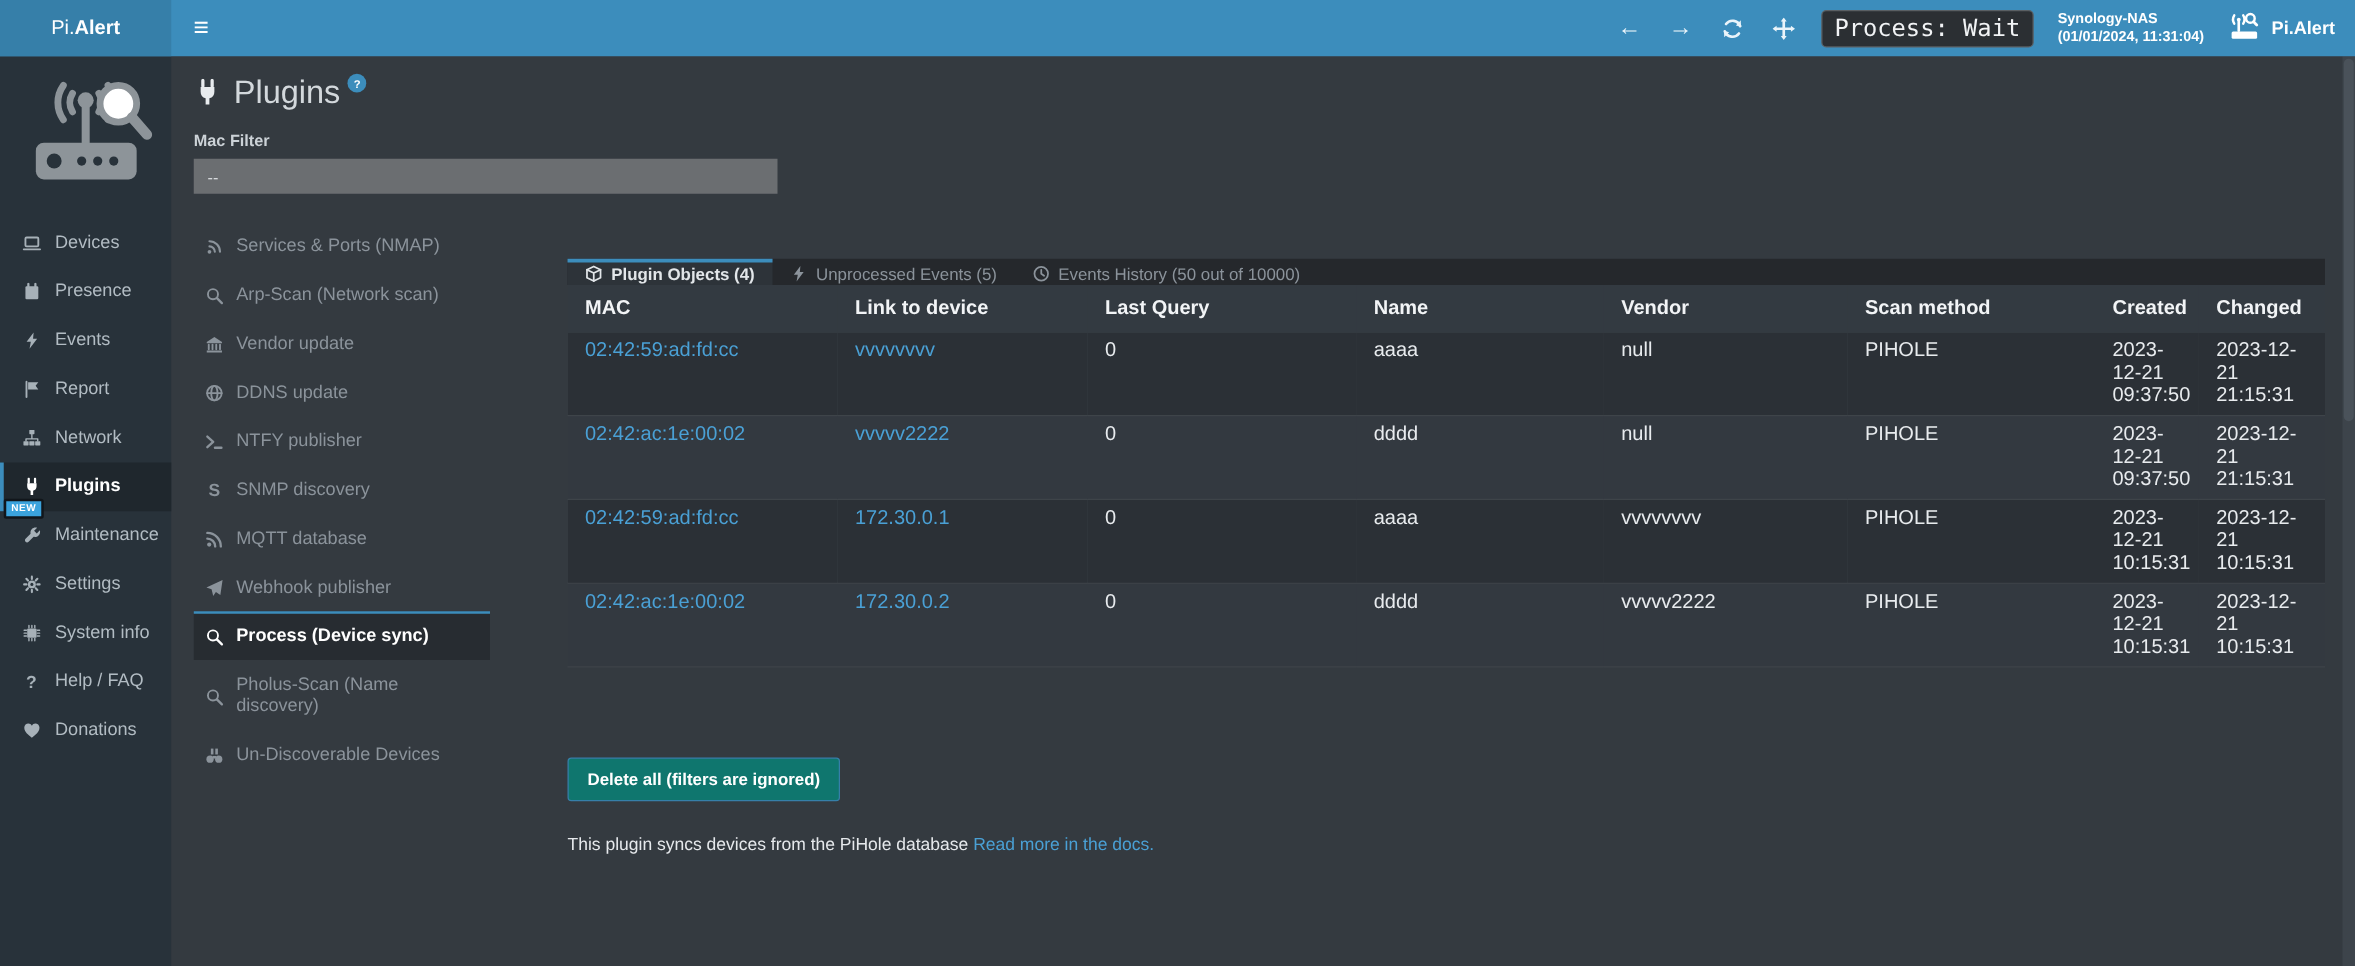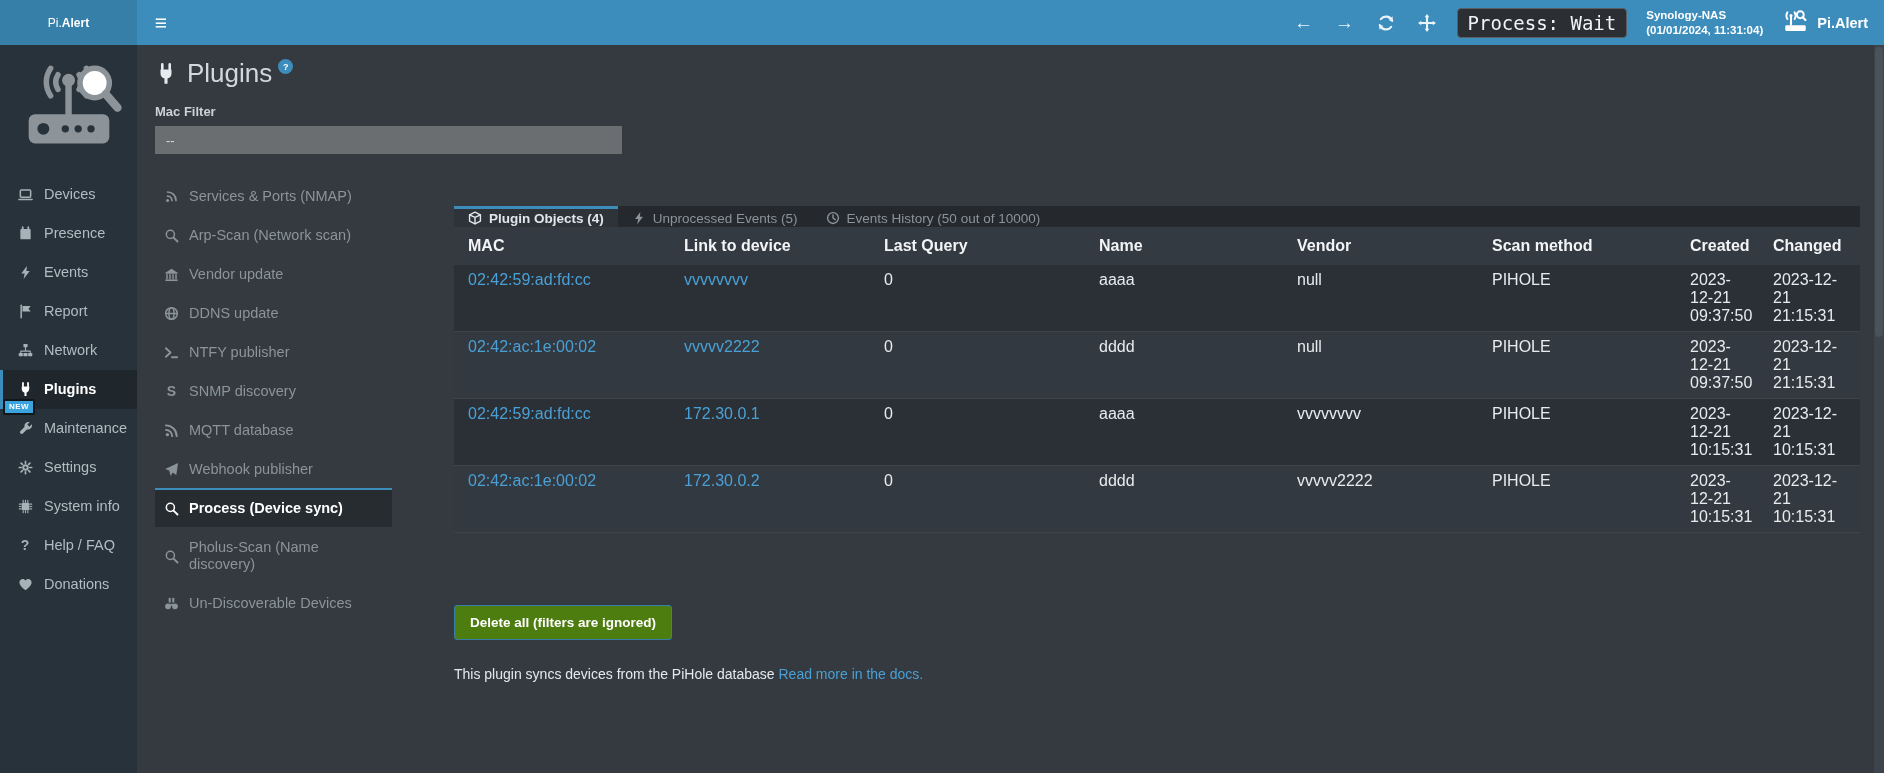--- a/index.html
+++ b/index.html
@@ -1,20 +1,20 @@
 <!DOCTYPE html>
 <html><head>
 <meta charset="utf-8">
 <style>
   html,body{margin:0;padding:0}
   body{width:1884px;height:773px;overflow:hidden;position:relative;
        background:#343a40;color:#e8ebee;font-family:"Liberation Sans",sans-serif}
   
   .navbar{position:absolute;top:0;left:0;right:0;height:45px;background:#3c8dbc;display:flex;align-items:stretch;z-index:10}
-  .brand{width:137px;background:#367fa9;color:#fff;font-size:12px;display:flex;align-items:center;justify-content:center;cursor:pointer}
+  .brand{width:137px;background:#367fa9;color:#fff;font-size:16px;display:flex;align-items:center;justify-content:center;cursor:pointer}
   .brand b{font-weight:700}
   .hamburger{width:48px;display:flex;align-items:center;justify-content:center;color:#fff;font-size:21px;cursor:pointer}
   .nav-right{margin-left:auto;display:flex;align-items:center;gap:19px;padding-right:16px}
   .nav-ic{color:#eaf4fa;font-size:19px;width:22px;text-align:center;cursor:pointer;display:flex;align-items:center;justify-content:center}
   .nav-ic svg{width:18px;height:18px}
   .process-badge{font-family:"DejaVu Sans Mono",monospace;font-size:19px;background:#2b2f33;border:1px solid #5a5f63;color:#f1f3f5;padding:3px 10px;border-radius:4px;white-space:nowrap}
   .host{font-size:11.5px;line-height:15px;color:#fff;font-weight:600}
   .applogo{display:flex;align-items:center;gap:8px;color:#fff;font-weight:700;font-size:14.5px}
   .applogo svg{width:27px;height:24px}
   
@@ -52,21 +52,21 @@
   .tab .ic{display:flex;color:inherit}
   .tab .ic svg{width:14px;height:14px}
   .tab.active{background:#2d3339;border-top-color:#3c8dbc;color:#e2e6e9;font-weight:700}
   table{width:100%;border-collapse:collapse;table-layout:fixed;font-size:16px}
   thead th{background:#333a41;text-align:left;font-weight:700;color:#f2f4f6;padding:10px 8px 10px 14px;overflow:hidden;white-space:nowrap}
   tbody td{padding:6px 8px 6px 14px;vertical-align:top;line-height:18px;overflow:hidden}
   tbody tr{border-bottom:1px solid rgba(255,255,255,.05);height:46px}
   tbody tr:nth-child(odd){background:#2b3036}
   tbody tr:nth-child(even){background:#333940}
   td a{color:#4aa0d5;text-decoration:none;cursor:pointer}
-  .delete-btn{margin-top:72px;background:#4d7c0f;color:#fff;border:1px solid #367fa9;border-radius:3px;font-size:13.5px;font-weight:700;padding:9px 15px;cursor:pointer;font-family:"Liberation Sans",sans-serif;display:block}
+  .delete-btn{margin-top:72px;background:#0f766e;color:#fff;border:1px solid #367fa9;border-radius:3px;font-size:13.5px;font-weight:700;padding:9px 15px;cursor:pointer;font-family:"Liberation Sans",sans-serif;display:block}
   .note{margin-top:26px;font-size:14px;color:#e6e9ec}
   .note a{color:#4aa0d5;text-decoration:none;cursor:pointer}
   
   .scroll-track{position:absolute;top:45px;right:0;width:10px;bottom:0;background:#3d444b}
   .scroll-thumb{position:absolute;top:2px;left:1px;width:8px;height:290px;background:#4a525a;border-radius:4px}
 </style>
 </head>
 <body>
 
 <header class="navbar">

